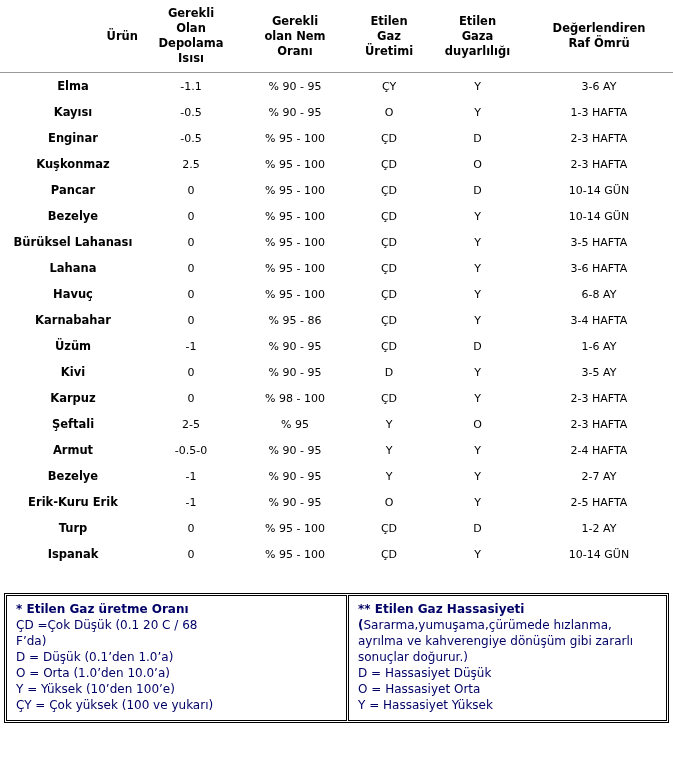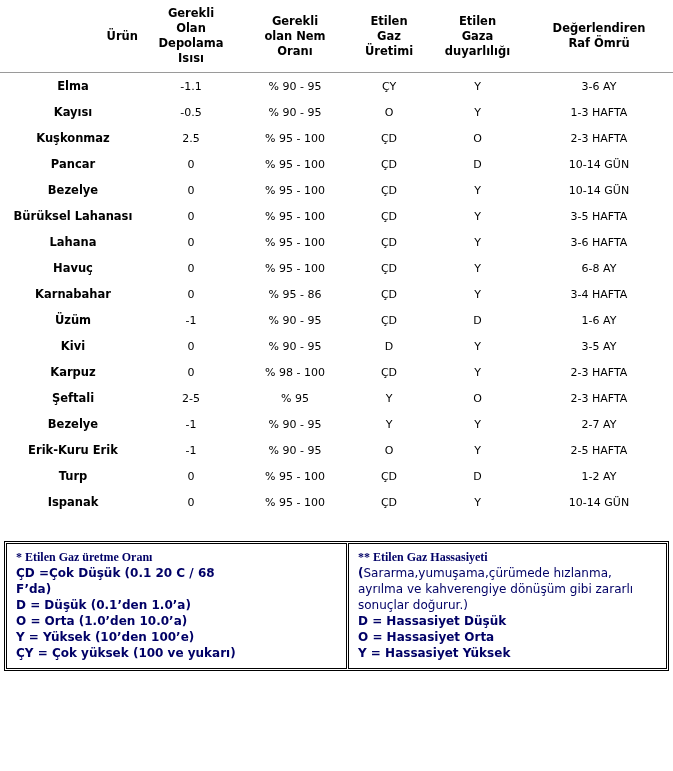--- a/index.html
+++ b/index.html
@@ -58,24 +58,23 @@
     border: 1px solid #000000;
     vertical-align: top;
     padding: 5px 8px 7px 9px;
     color: #000066;
     font-size: 12px;
     line-height: 16px;
   }
   .legend-title {
     font-weight: bold;
     white-space: pre-line;
-    font-family: Liberation Serif, serif;
   }
   .legend-line {
-    font-weight: bold;
+    font-weight: normal;
     white-space: pre-line;
   }
   .legend-desc {
     font-weight: normal;
   }
   .legend-desc .paren {
     font-weight: bold;
   }
 </style>
 </head>
@@ -122,20 +121,28 @@
 
   <tr>
     <td class="cell-product">Kayısı</td>
     <td>-0.5</td>
     <td>% 90 - 95</td>
     <td>O</td>
     <td>Y</td>
     <td>1-3 HAFTA</td>
   </tr>
 
+  <tr>
+    <td class="cell-product">Enginar</td>
+    <td>-0.5</td>
+    <td>% 95 - 100</td>
+    <td>ÇD</td>
+    <td>D</td>
+    <td>2-3 HAFTA</td>
+  </tr>
 
   <tr>
     <td class="cell-product">Kuşkonmaz</td>
     <td>2.5</td>
     <td>% 95 - 100</td>
     <td>ÇD</td>
     <td>O</td>
     <td>2-3 HAFTA</td>
   </tr>
 
@@ -224,20 +231,28 @@
 
   <tr>
     <td class="cell-product">Şeftali</td>
     <td>2-5</td>
     <td>% 95</td>
     <td>Y</td>
     <td>O</td>
     <td>2-3 HAFTA</td>
   </tr>
 
+  <tr>
+    <td class="cell-product">Armut</td>
+    <td>-0.5-0</td>
+    <td>% 90 - 95</td>
+    <td>Y</td>
+    <td>Y</td>
+    <td>2-4 HAFTA</td>
+  </tr>
 
   <tr>
     <td class="cell-product">Bezelye</td>
     <td>-1</td>
     <td>% 90 - 95</td>
     <td>Y</td>
     <td>Y</td>
     <td>2-7 AY</td>
   </tr>
 

